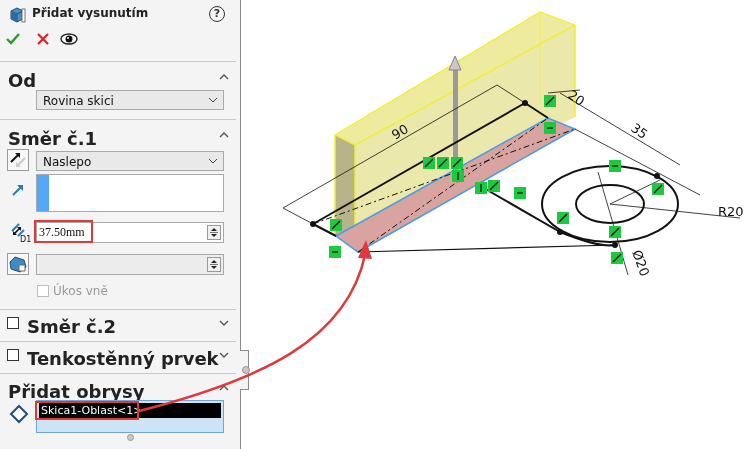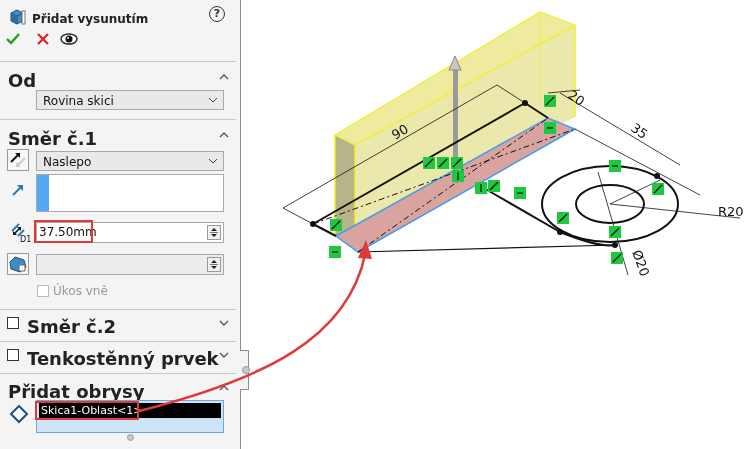--- a/index.html
+++ b/index.html
@@ -1,29 +1,29 @@
 <!DOCTYPE html>
 <html><head>
 <meta charset="utf-8">
 <style>
   html, body { margin:0; padding:0; }
   body { width:750px; height:449px; position:relative; overflow:hidden; background:#ffffff; font-family:"DejaVu Sans", sans-serif; }
   .panel { position:absolute; left:0; top:0; width:240px; height:449px; background:#f4f4f4; border-right:1px solid #8c8c8c; }
   .tab-notch { position:absolute; left:240px; top:350px; width:8px; height:38px; background:#f4f4f4; border:1px solid #8c8c8c; border-left:none; }
   .tab-dot { position:absolute; left:242px; top:366px; width:6px; height:6px; border-radius:50%; background:#c8c8c8; border:1px solid #999; }
-  .hdr { position:absolute; left:8px; top:6px; height:20px; display:flex; align-items:flex-end; }
+  .hdr { position:absolute; left:8px; top:6px; height:20px; display:flex; align-items:flex-start; }
   .hdr-title { font-size:12px; font-weight:bold; color:#222; margin-left:6px; }
   .help { position:absolute; left:209px; top:6px; width:14px; height:14px; border:1.5px solid #333; border-radius:50%; font-size:11px; font-weight:bold; text-align:center; line-height:14px; color:#333; }
   .actions { position:absolute; left:6px; top:32px; display:flex; gap:10px; align-items:center; }
   .sep { position:absolute; left:0; width:236px; height:1px; background:#c9c9c9; }
   .sec-title { position:absolute; left:8px; font-size:18px; font-weight:bold; color:#222; }
   .chev { position:absolute; left:219px; width:10px; height:10px; }
   .select { position:absolute; background:#e9e9e9; border:1px solid #a9a9a9; height:20px; font-size:12px; color:#111; line-height:20px; padding-left:6px; box-sizing:border-box; }
   .select .dd { position:absolute; right:6px; top:6px; width:8px; height:6px; }
-  .input { position:absolute; background:#fff; border:1px solid #a9a9a9; box-sizing:border-box; }
+  .input { position:absolute; background:#fff; border:1px solid #a9a9a9; box-sizing:border-box;font-family:Liberation Serif, serif; }
   .spin { position:absolute; right:2px; top:2px; width:14px; height:15px; border:1px solid #999; background:#f0f0f0; box-sizing:border-box; }
   .spin::before { content:""; position:absolute; left:3px; top:2px; border-left:3px solid transparent; border-right:3px solid transparent; border-bottom:3px solid #222; }
   .spin::after { content:""; position:absolute; left:3px; bottom:2px; border-left:3px solid transparent; border-right:3px solid transparent; border-top:3px solid #222; }
   .spin-mid { position:absolute; left:2px; right:2px; top:6px; height:1px; background:#777; }
   .iconbox { position:absolute; width:22px; height:22px; border:1px solid #999; background:#f8f8f8; box-sizing:border-box; }
   .chk { position:absolute; width:12px; height:12px; border:1px solid #333; background:#fff; box-sizing:border-box; }
   .chk.dis { border-color:#bbb; }
   .lbl { position:absolute; font-size:12px; color:#222; }
   .lbl.dis { color:#999; }
   .redbox { position:absolute; border:2.5px solid #e0393a; box-sizing:border-box; }

